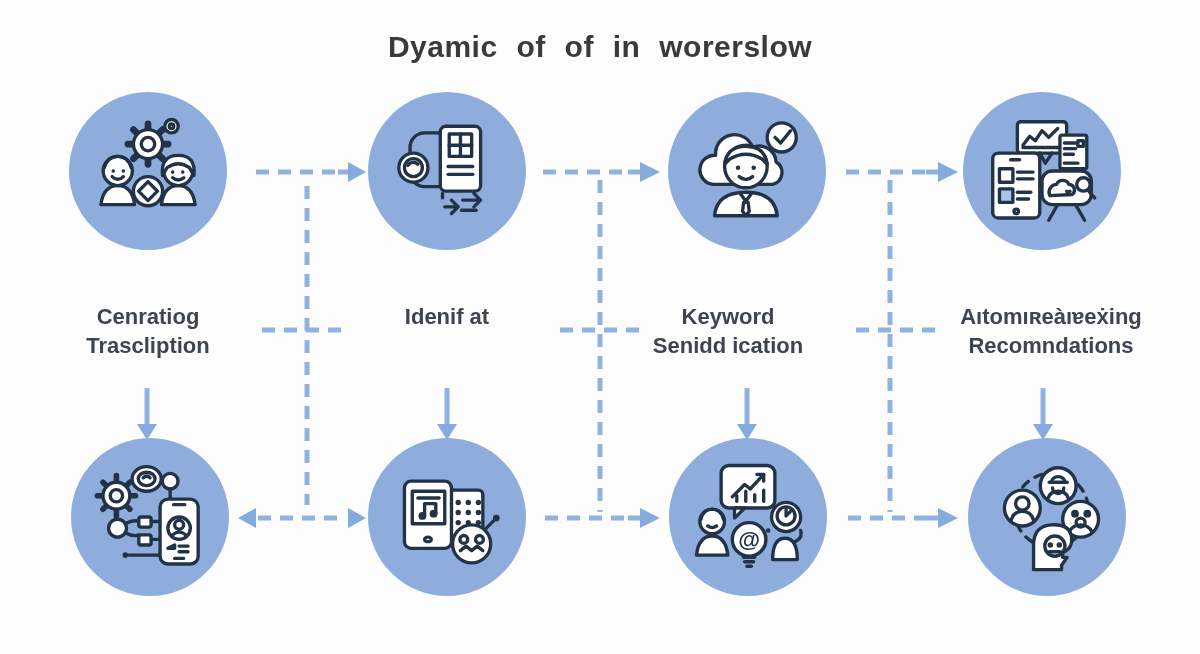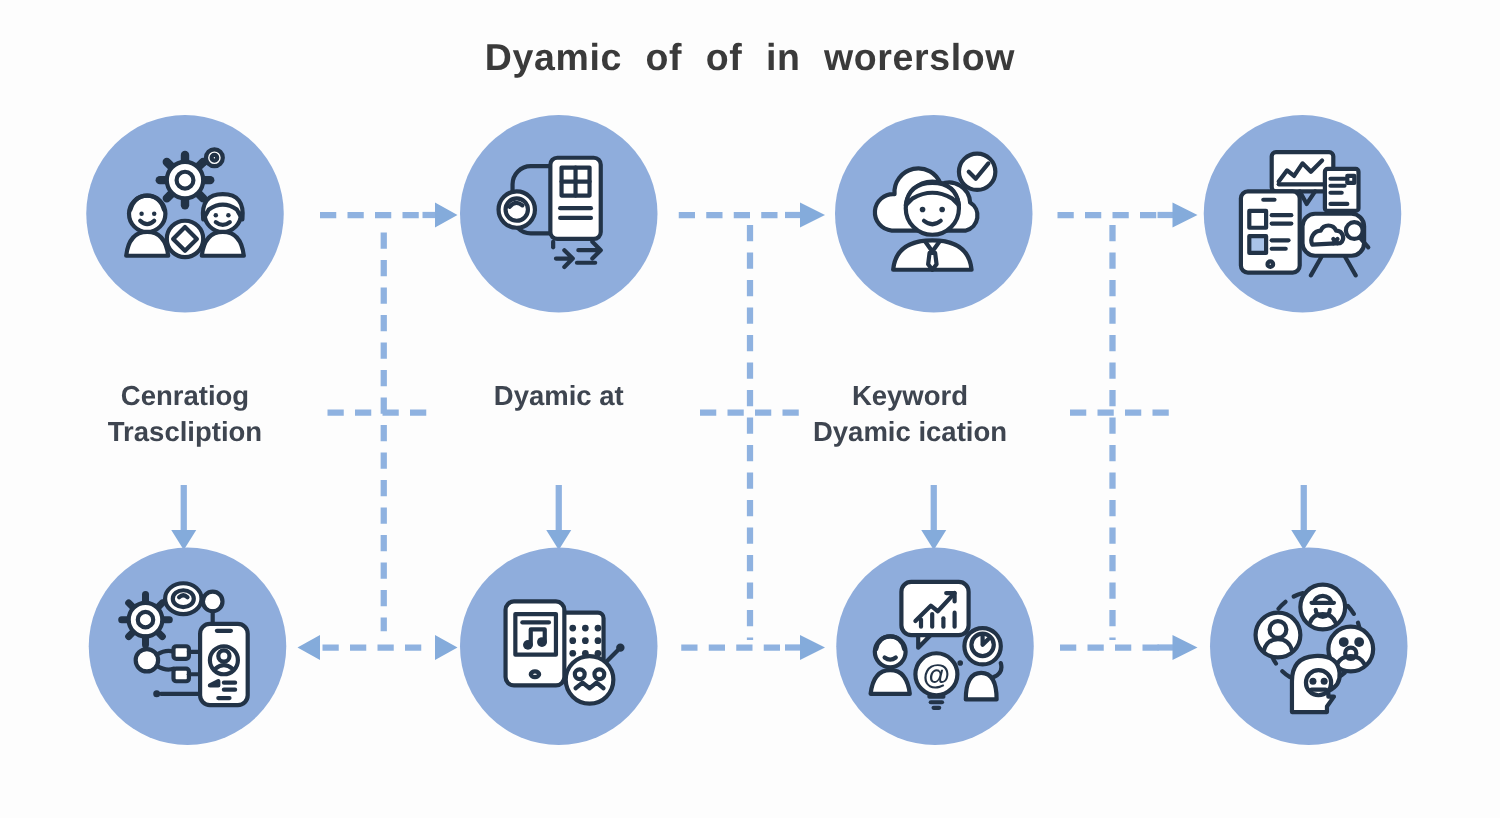--- a/index.html
+++ b/index.html
@@ -196,25 +196,29 @@
         <line x1="91" y1="67" x2="97" y2="74"></line>
       </g>
     </svg>
   </div>
 
   <div class="lbl" style="left:-2px;top:302px;">
     <span>Cenratiog</span>
     <span>Trascliption</span>
   </div>
   <div class="lbl" style="left:297px;top:302px;">
-    <span>Dyamic at</span>
+    <span>Idenif at</span>
   </div>
   <div class="lbl" style="left:578px;top:302px;">
     <span>Keyword</span>
-    <span>Dyamic ication</span>
+    <span>Senidd ication</span>
+  </div>
+  <div class="lbl" style="left:901px;top:302px;">
+    <span>Aıtomıʀeàıɐeẋing</span>
+    <span>Recomndations</span>
   </div>
 
   <div class="node" style="left:71px;top:438px;">
     <svg viewBox="0 0 100 100">
       <g class="ic">
         <line x1="20" y1="13" x2="20" y2="19" stroke-width="5"></line>
         <line x1="20" y1="43" x2="20" y2="49" stroke-width="5"></line>
         <line x1="3" y1="31" x2="9" y2="31" stroke-width="5"></line>
         <line x1="31" y1="31" x2="37" y2="31" stroke-width="5"></line>
         <line x1="8" y1="19" x2="12" y2="23" stroke-width="5"></line>

